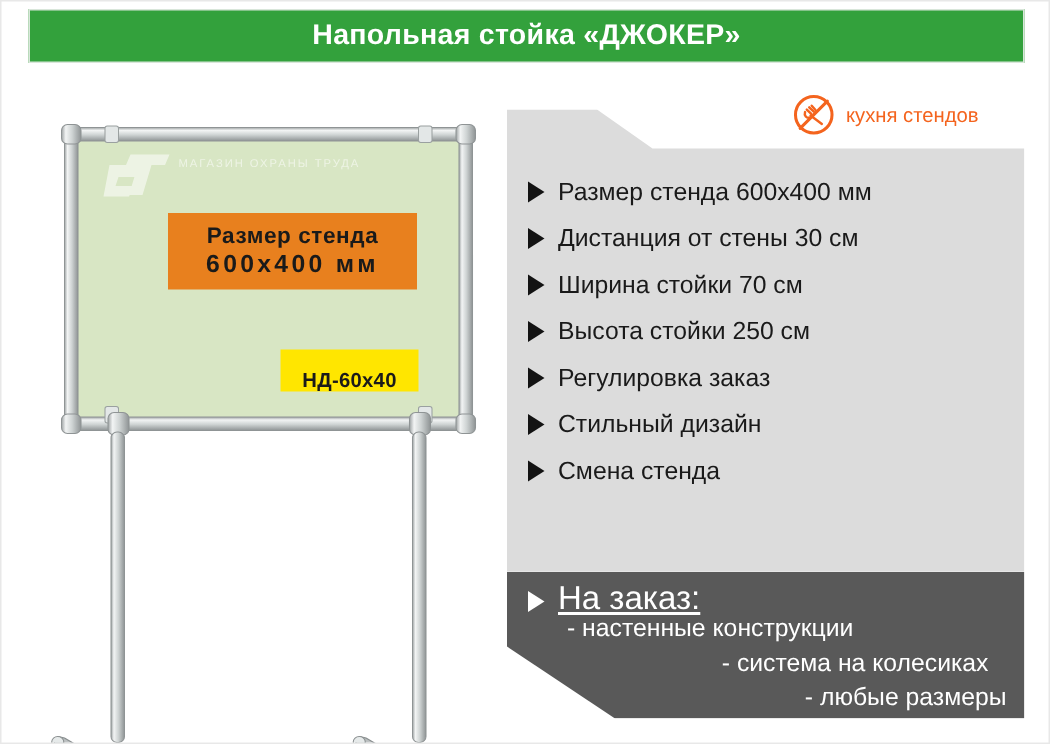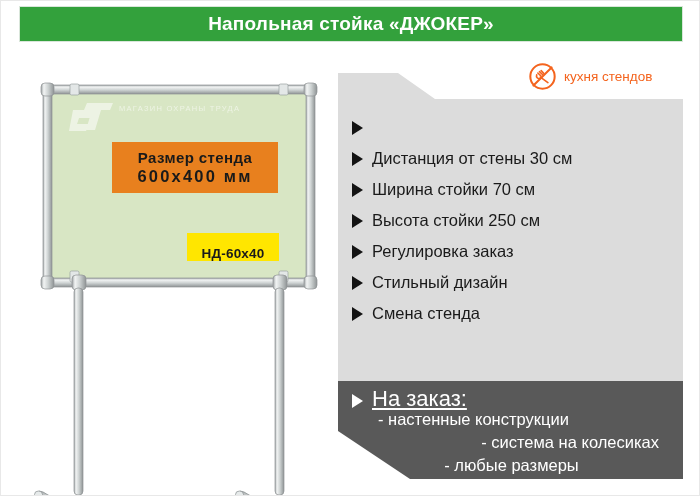--- a/index.html
+++ b/index.html
@@ -139,21 +139,21 @@
     font-size: 16.5px;
     color: #ffffff;
     white-space: nowrap;
     line-height: 1;
     height: 23px;
     text-align: right;
     padding-right: 12px;
   }
   #sub1 { padding-left: 26px; text-align: left; }
   #sub2 { text-align: right; padding-right: 24px; }
-  #sub3 { text-align: center; padding-right: 12px; }
+  #sub3 { text-align: right; padding-right: 12px; }
 </style>
 </head>
 <body>
 
 <div id="page">
 
   <div id="header-bar">
     <div id="header-title">Напольная стойка «ДЖОКЕР»</div>
   </div>
 
@@ -251,20 +251,21 @@
         <path d="M12.8 15.6 L20.6 21.3"></path>
       </g>
       <path d="M5.6 24.4 L24.4 5.6" stroke="#f4641e" stroke-width="2.1" stroke-linecap="round"></path>
     </svg>
     <span id="brand-name">кухня стендов</span>
   </div>
 
   <div id="features-panel">
     <div class="feature-row">
       <span class="bullet-tri"></span>
+      <span class="feature-text">Размер стенда 600х400 мм</span>
     </div>
     <div class="feature-row">
       <span class="bullet-tri"></span>
       <span class="feature-text">Дистанция от стены 30 см</span>
     </div>
     <div class="feature-row">
       <span class="bullet-tri"></span>
       <span class="feature-text">Ширина стойки 70 см</span>
     </div>
     <div class="feature-row">

